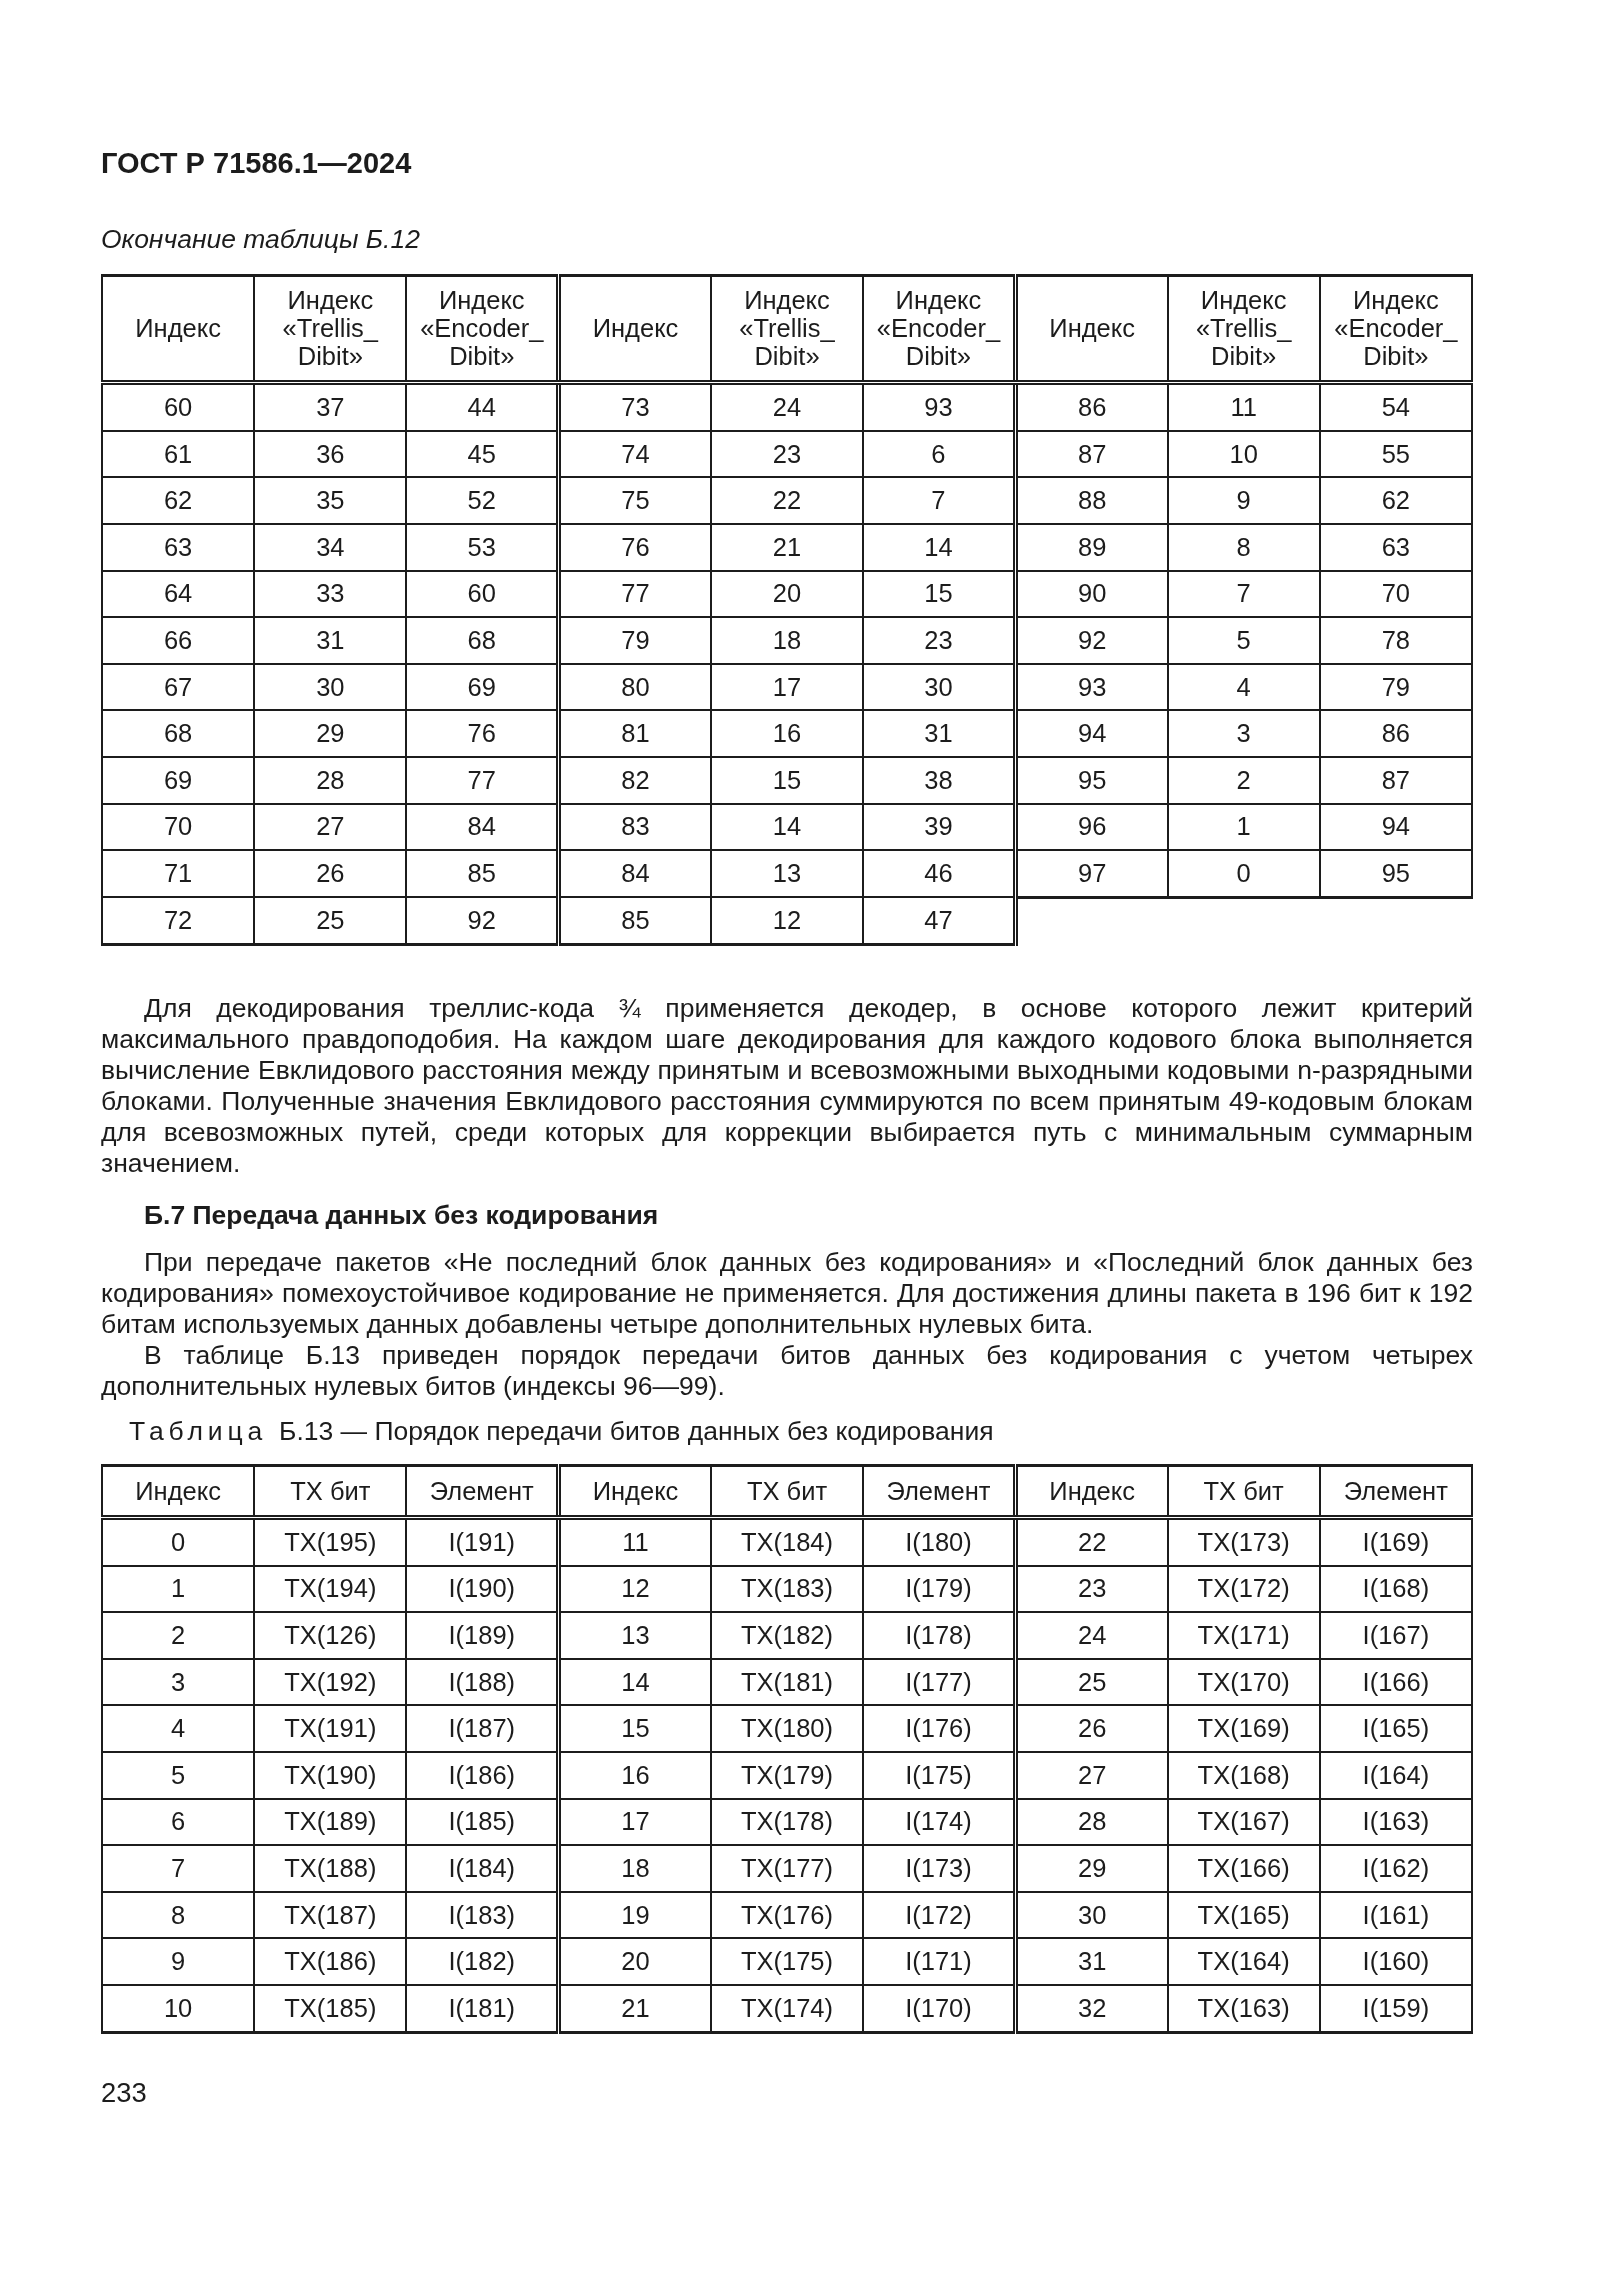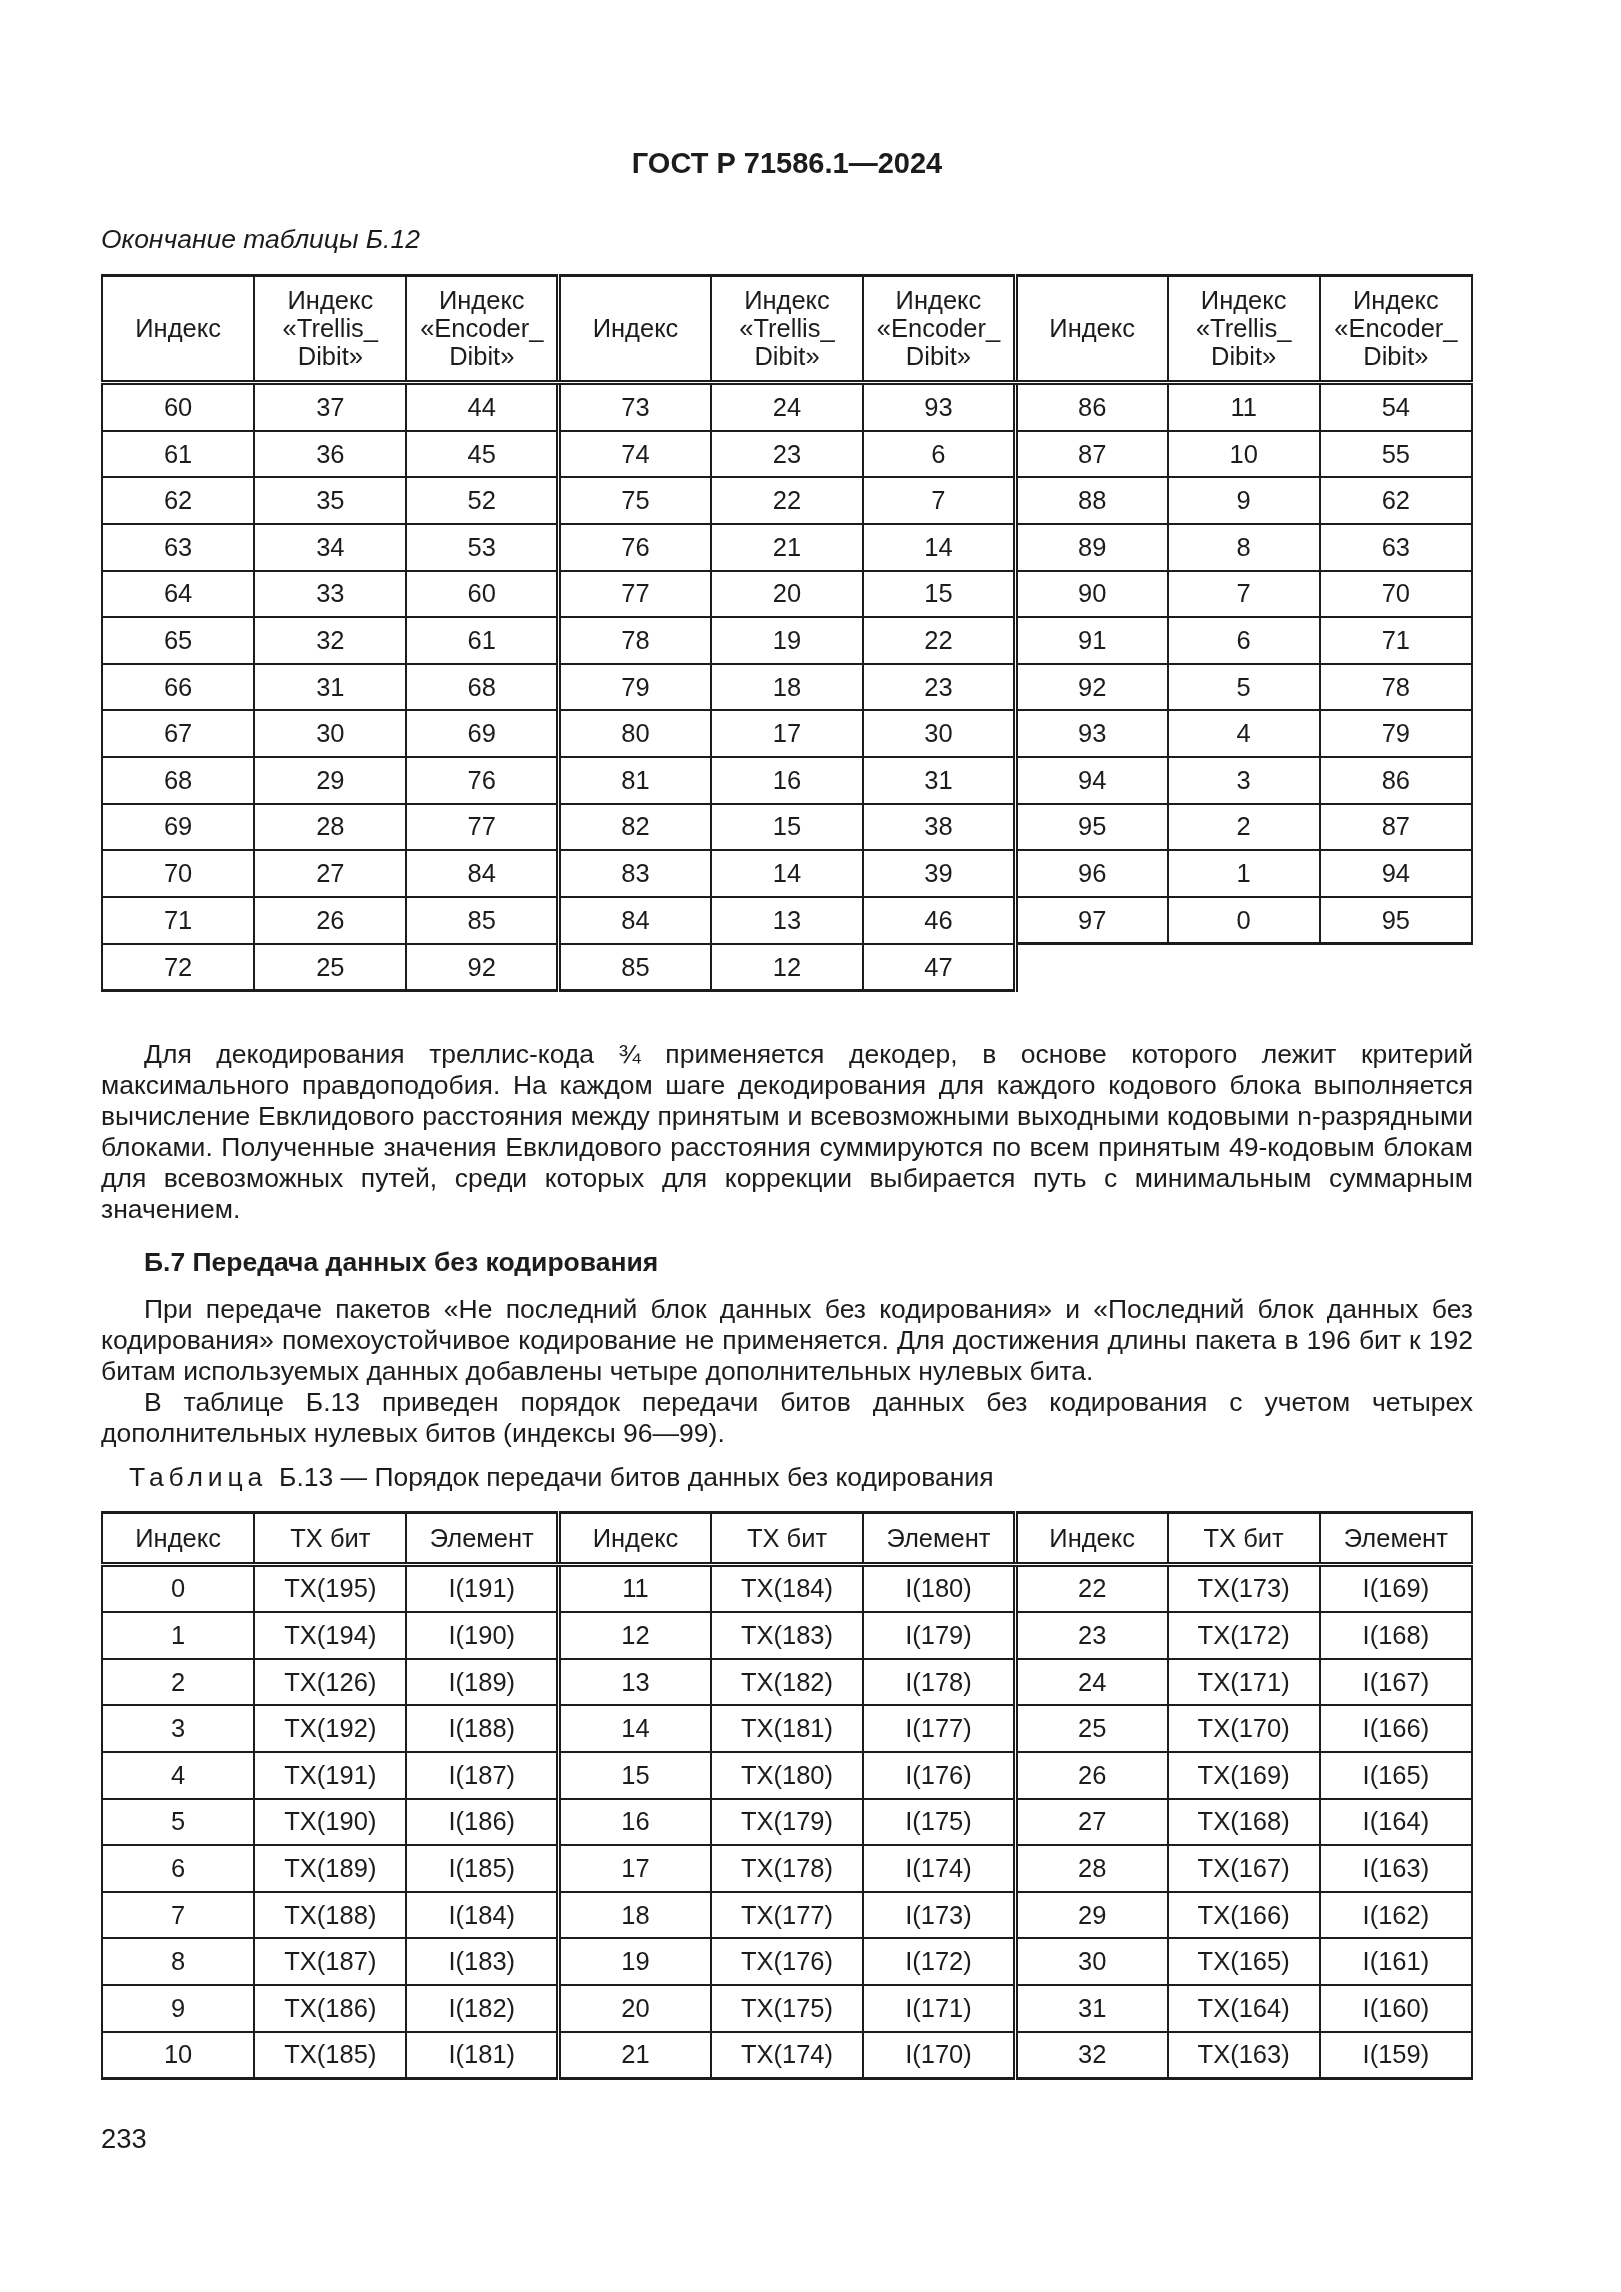--- a/index.html
+++ b/index.html
@@ -11,21 +11,21 @@
     font-family: "Liberation Sans", "DejaVu Sans", sans-serif;
   }
   .page {
     width: 1372px;
     margin: 0 0 0 101px;
     padding-top: 147px;
   }
   .doc-header {
     font-size: 29px;
     font-weight: bold;
-    text-align: center;
+    text-align: left;
     line-height: 33px;
   }
   .table-continuation {
     margin-top: 45px;
     font-size: 26.5px;
     font-style: italic;
     line-height: 29px;
   }
   .gost-table {
     border-collapse: collapse;
@@ -177,31 +177,20 @@
           <td>33</td>
           <td>60</td>
           <td class="grp">77</td>
           <td>20</td>
           <td>15</td>
           <td class="grp">90</td>
           <td>7</td>
           <td>70</td>
         </tr>
         <tr>
-          <td>65</td>
-          <td>32</td>
-          <td>61</td>
-          <td class="grp">78</td>
-          <td>19</td>
-          <td>22</td>
-          <td class="grp">91</td>
-          <td>6</td>
-          <td>71</td>
-        </tr>
-        <tr>
           <td>66</td>
           <td>31</td>
           <td>68</td>
           <td class="grp">79</td>
           <td>18</td>
           <td>23</td>
           <td class="grp">92</td>
           <td>5</td>
           <td>78</td>
         </tr>

